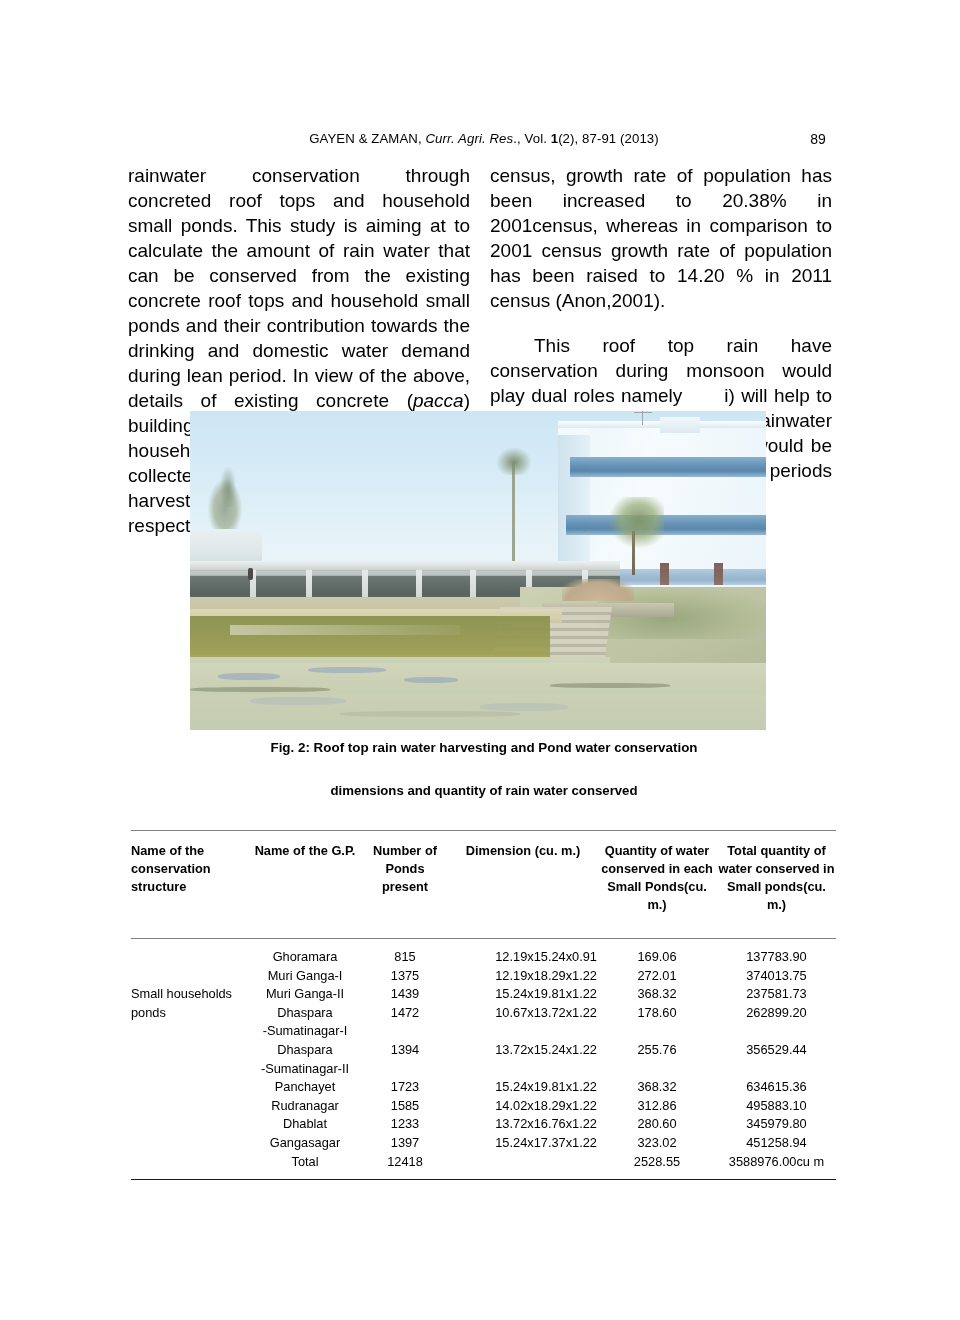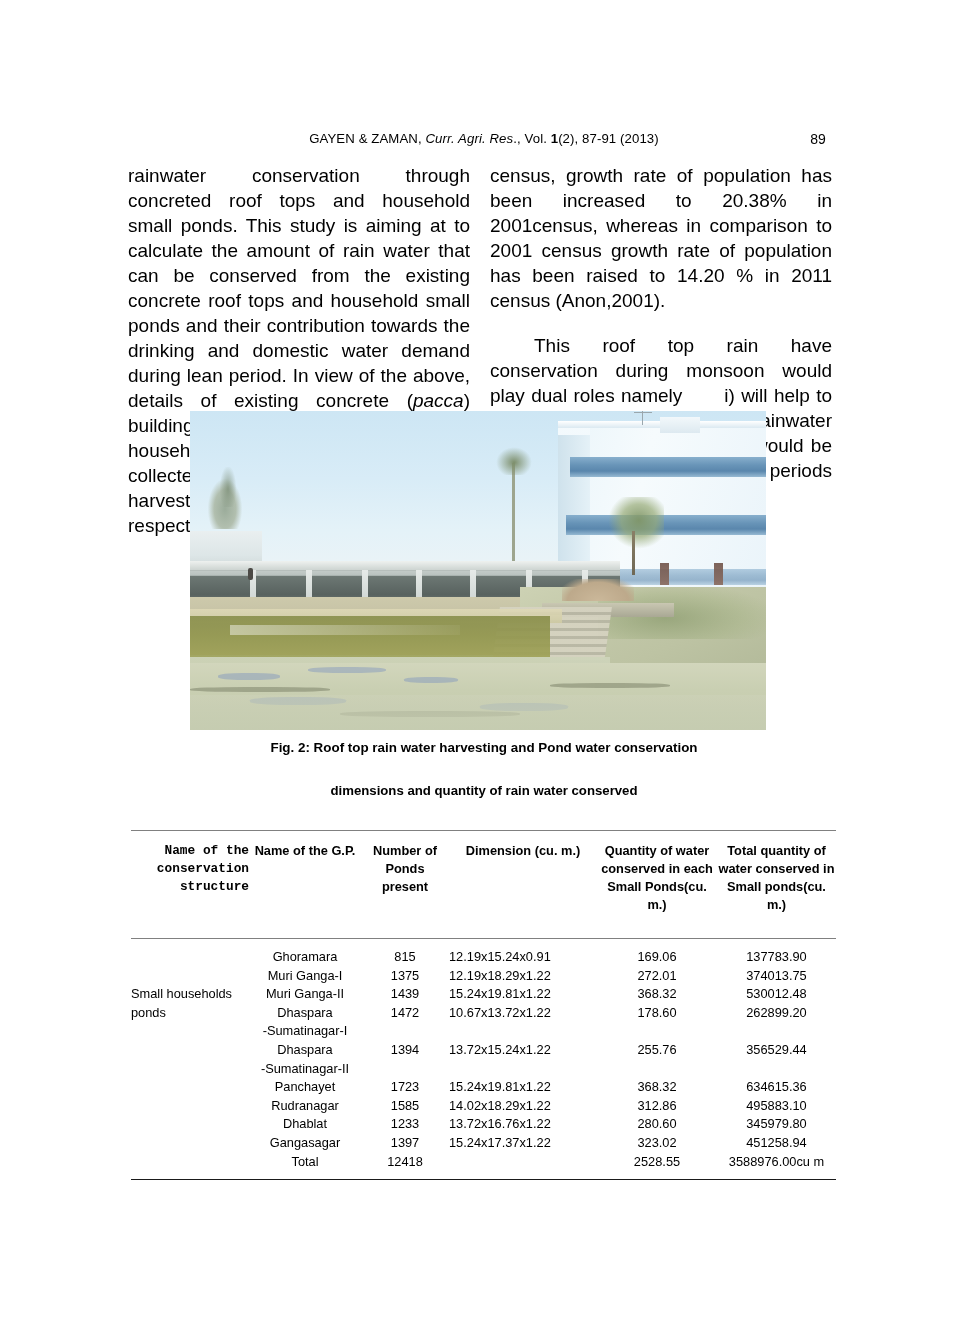--- a/index.html
+++ b/index.html
@@ -307,25 +307,25 @@
   }
   table.ponds td {
     font-weight: normal;
     line-height: 18.6px;
     padding: 0;
     vertical-align: top;
   }
   .c-struct { width: 118px; text-align: left; }
   .c-gp     { width: 112px; text-align: center; }
   .c-num    { width: 88px;  text-align: center; }
-  .c-dim    { width: 148px; text-align: left; }
+  .c-dim    { width: 148px; text-align: right; }
   .c-each   { width: 120px; text-align: center; }
   .c-total  { width: 119px; text-align: center; }
 
-  th.c-struct { text-align: right; font-family: Liberation Mono, monospace; }
+  th.c-struct { text-align: left; }
   th.c-gp, th.c-num, th.c-dim, th.c-each, th.c-total { text-align: center; }
 
   .head-spacer { height: 14px; }
   .body-lead   { height: 9px; }
   .body-tail   { height: 8px; }
   .struct-cell { padding-top: 0; }
 </style>
 </head>
 <body>
 
@@ -457,21 +457,21 @@
           <td class="c-dim">12.19x18.29x1.22</td>
           <td class="c-each">272.01</td>
           <td class="c-total">374013.75</td>
         </tr>
         <tr>
           <td class="c-struct struct-cell" rowspan="3">Small households ponds</td>
           <td class="c-gp">Muri Ganga-II</td>
           <td class="c-num">1439</td>
           <td class="c-dim">15.24x19.81x1.22</td>
           <td class="c-each">368.32</td>
-          <td class="c-total">530012.48</td>
+          <td class="c-total">237581.73</td>
         </tr>
         <tr>
           <td class="c-gp">Dhaspara</td>
           <td class="c-num">1472</td>
           <td class="c-dim">10.67x13.72x1.22</td>
           <td class="c-each">178.60</td>
           <td class="c-total">262899.20</td>
         </tr>
         <tr>
           <td class="c-gp">-Sumatinagar-I</td>

